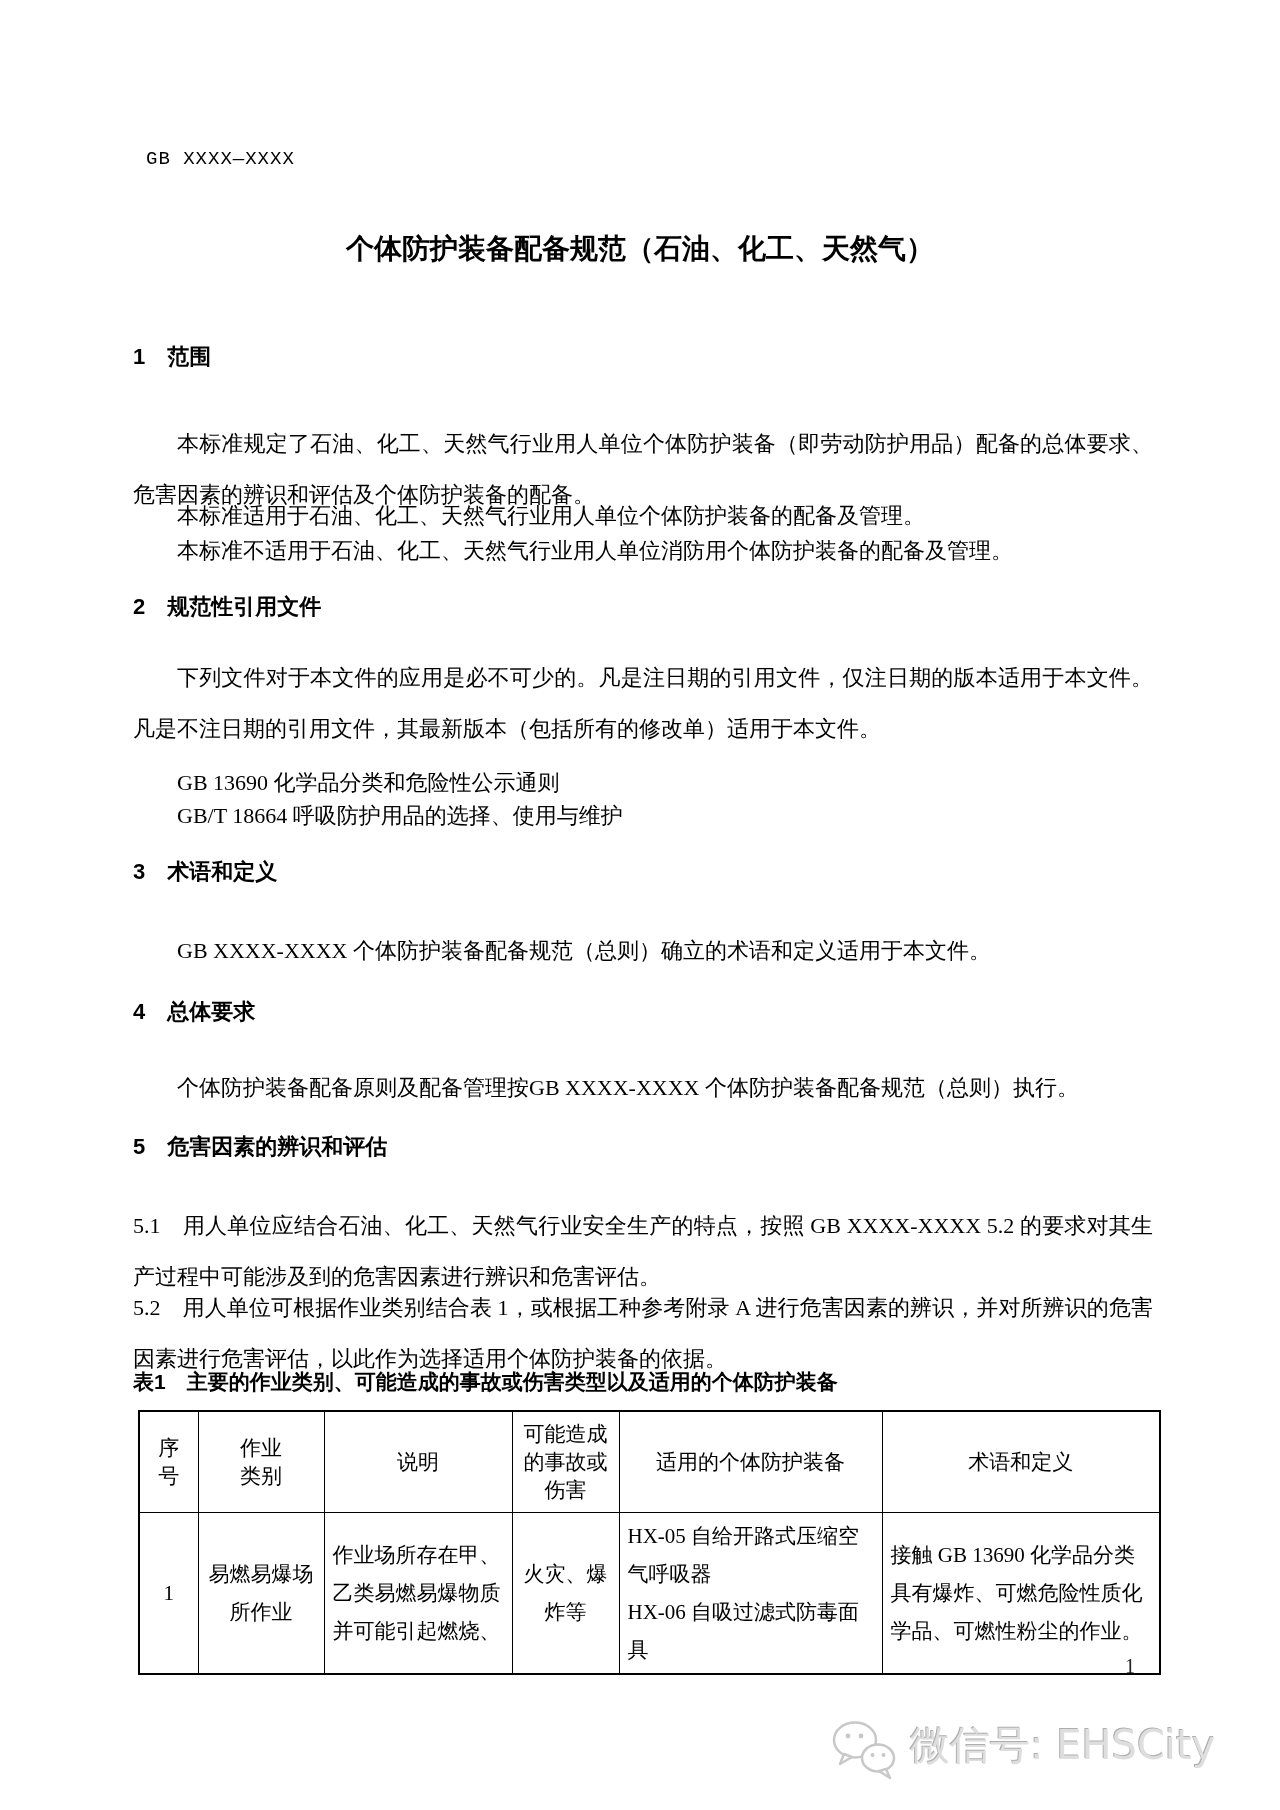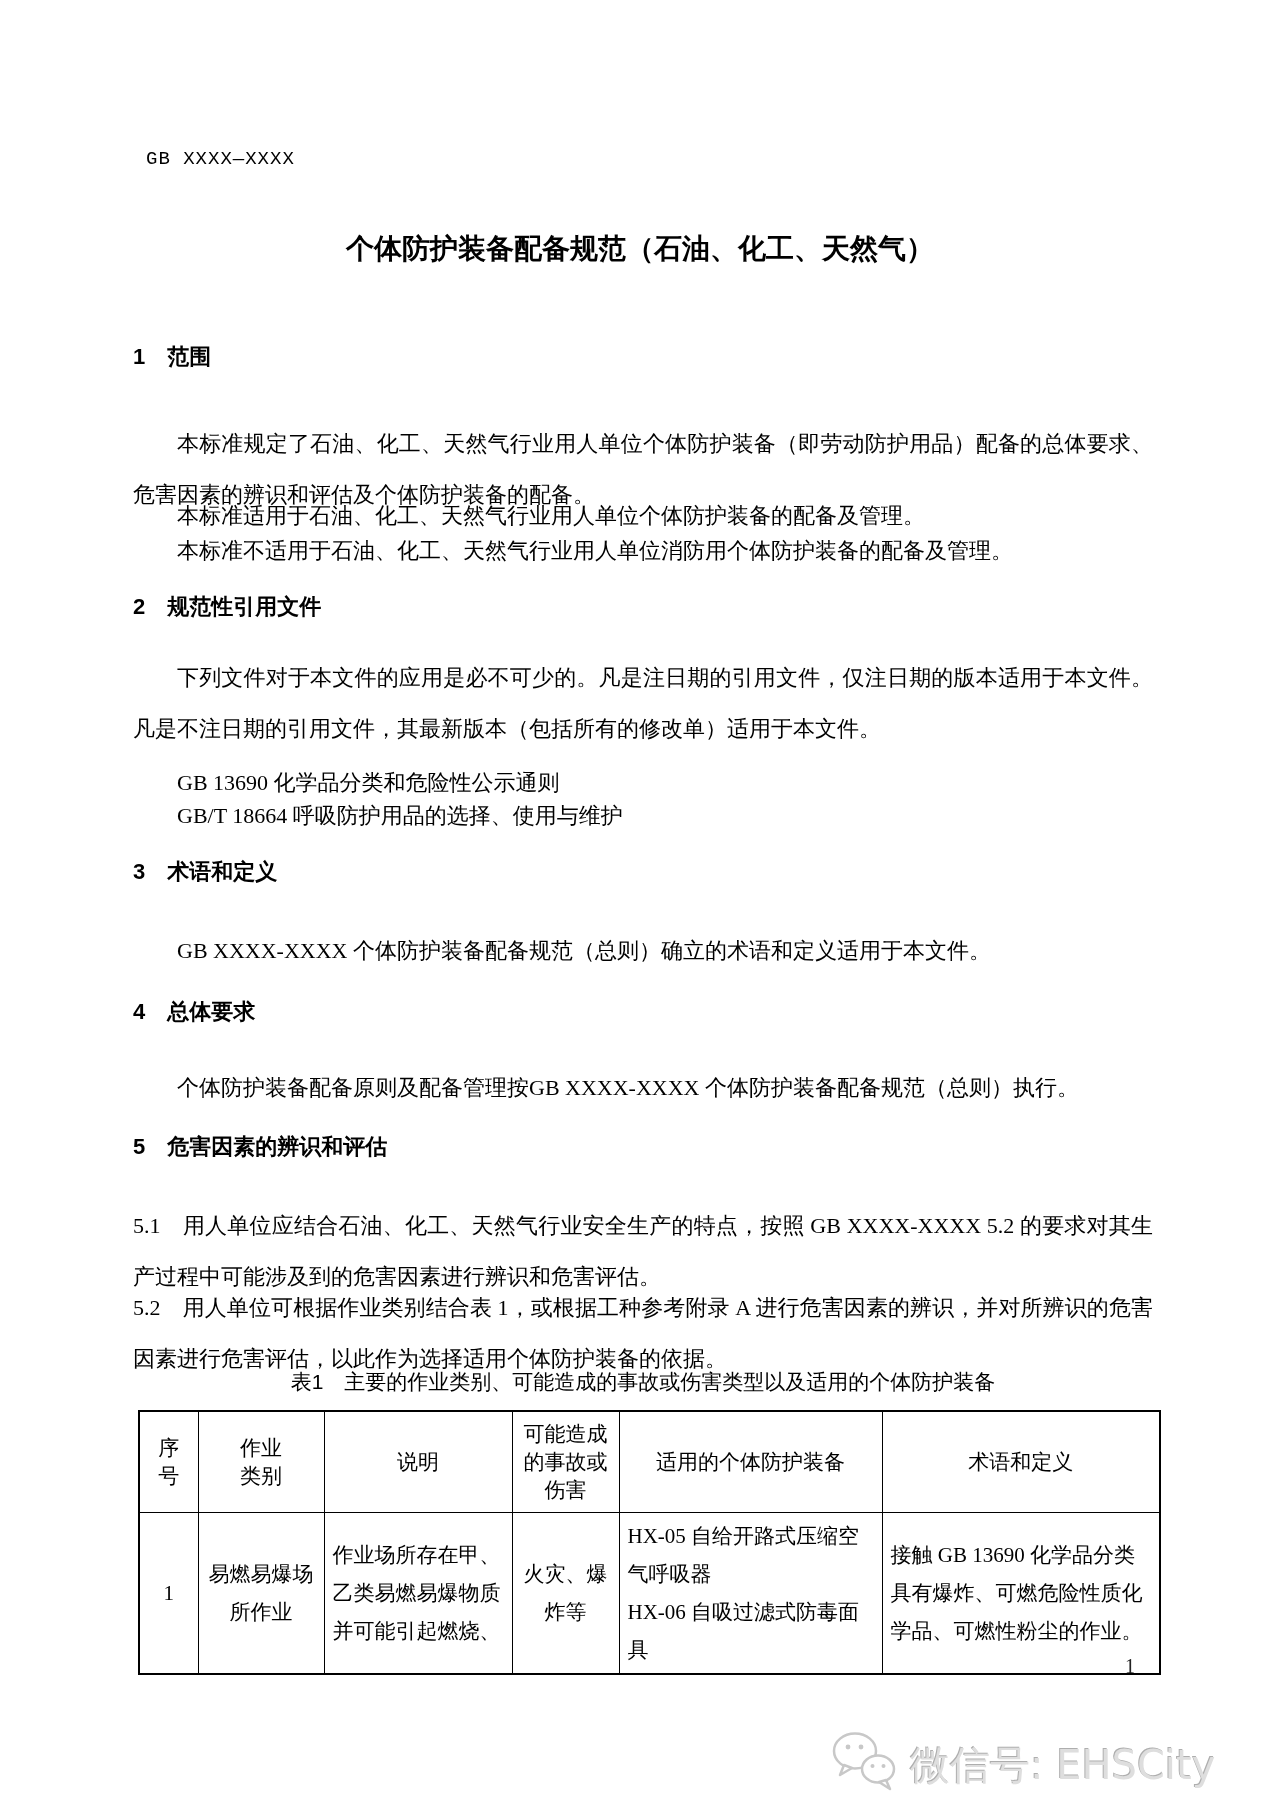--- a/index.html
+++ b/index.html
@@ -29,23 +29,23 @@
     font-size:22px;font-weight:bold;color:#000000;margin:0;
   }
   .body-text{
     font-size:22px;line-height:51px;color:#000;margin:0;
     text-align:justify;
   }
   .indent{text-indent:2em;}
   .ref-item{font-size:22px;line-height:33px;color:#000;margin:0;text-indent:2em;}
   .tbl-caption{
     left:133px;width:1020px;top:1368px;
-    text-align:center;
+    text-align:left;
     font-family:"Liberation Sans","DejaVu Sans",sans-serif;
-    font-size:21px;font-weight:normal;color:#000;
+    font-size:21px;font-weight:bold;color:#000;
   }
   table.t1{
     left:138px;top:1410px;width:1021px;
     border-collapse:collapse;table-layout:fixed;
     font-size:21px;color:#000;
   }
   table.t1 th,table.t1 td{
     border:1px solid #000;
     padding:4px 8px;
     vertical-align:middle;
@@ -56,21 +56,21 @@
   }
   table.t1 td{line-height:38px;height:126px;}
   .pre{white-space:pre-line;}
   .c-center{text-align:center;}
   .c-left{text-align:left;}
   .page-number{
     left:1125px;top:1655px;font-size:20px;color:#222;
   }
   .watermark{
     left:830px;top:1718px;width:380px;height:75px;
-    display:flex;align-items:flex-end;gap:10px;
+    display:flex;align-items:flex-start;gap:10px;
   }
   .watermark-text{
     font-family:"DejaVu Sans","Liberation Sans",sans-serif;
     font-size:40px;
     color:#dedede;
     text-shadow:-1px -1px 0 #aeaeae,1px 1px 0 #ffffff;
     white-space:nowrap;
   }
   .wechat-svg{flex:0 0 auto;}
 </style>

